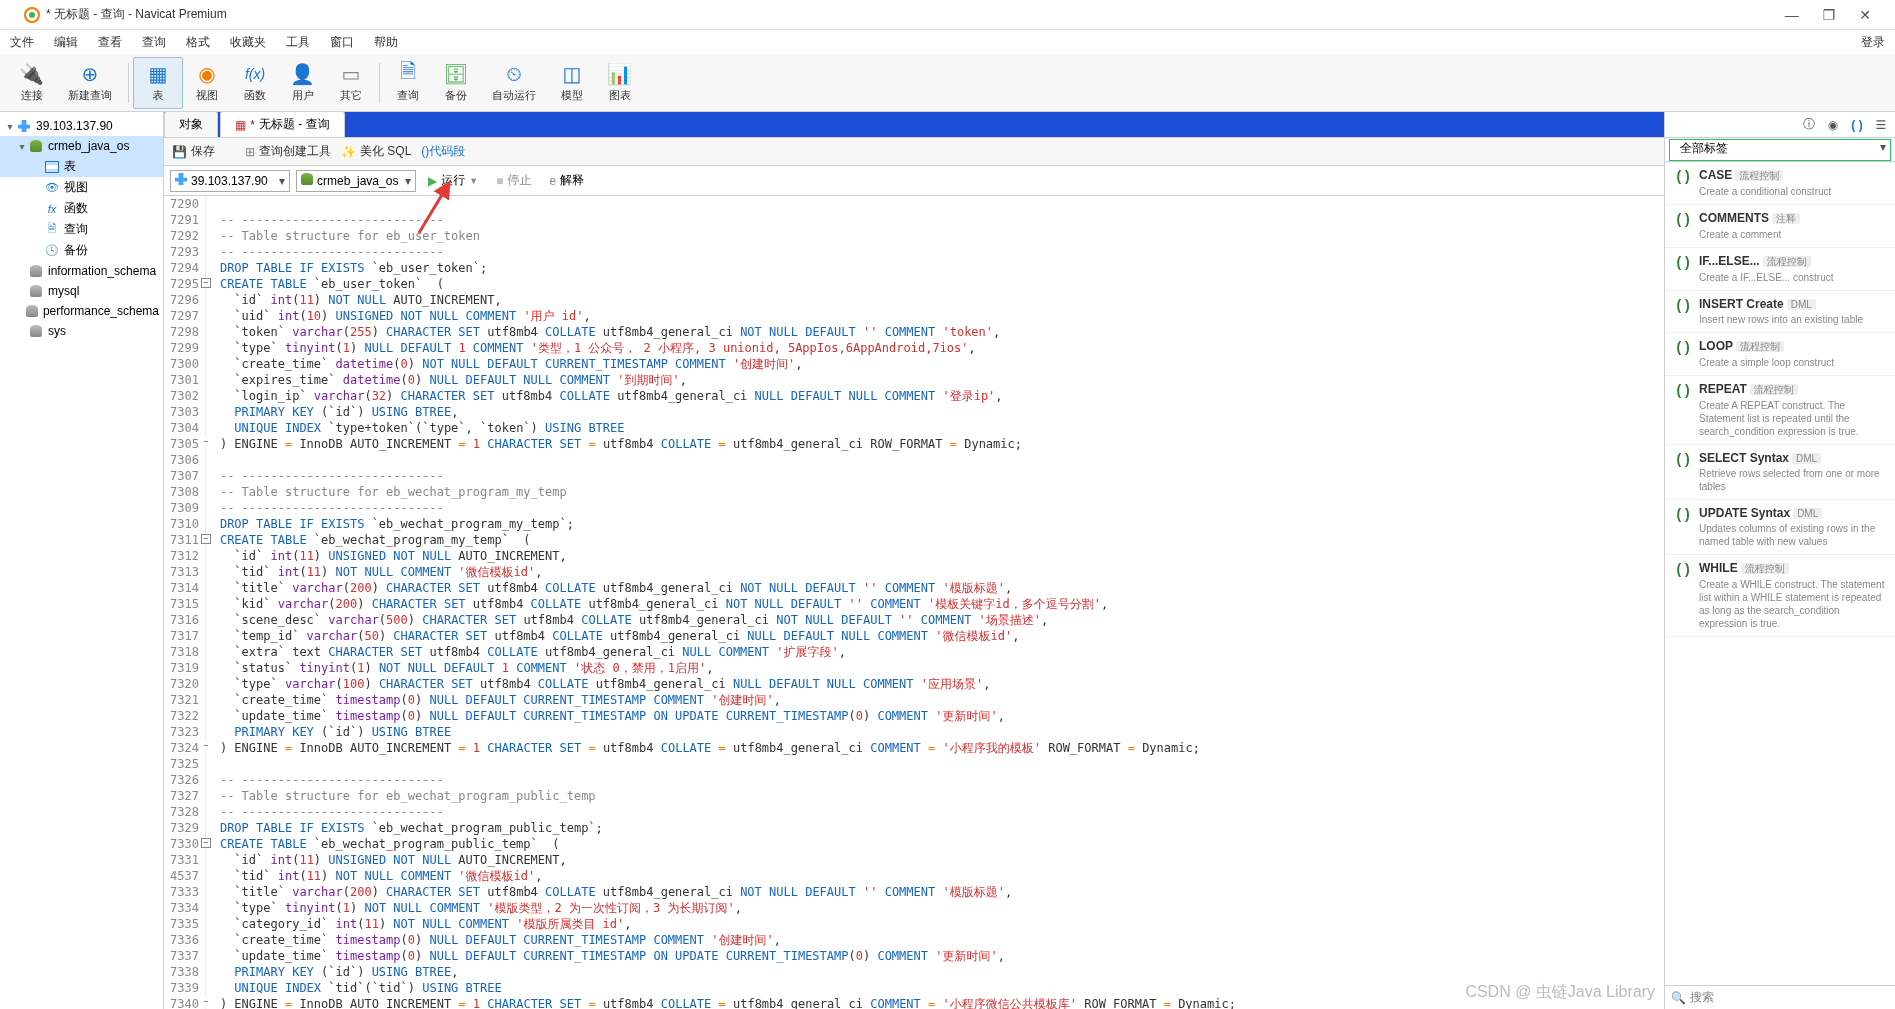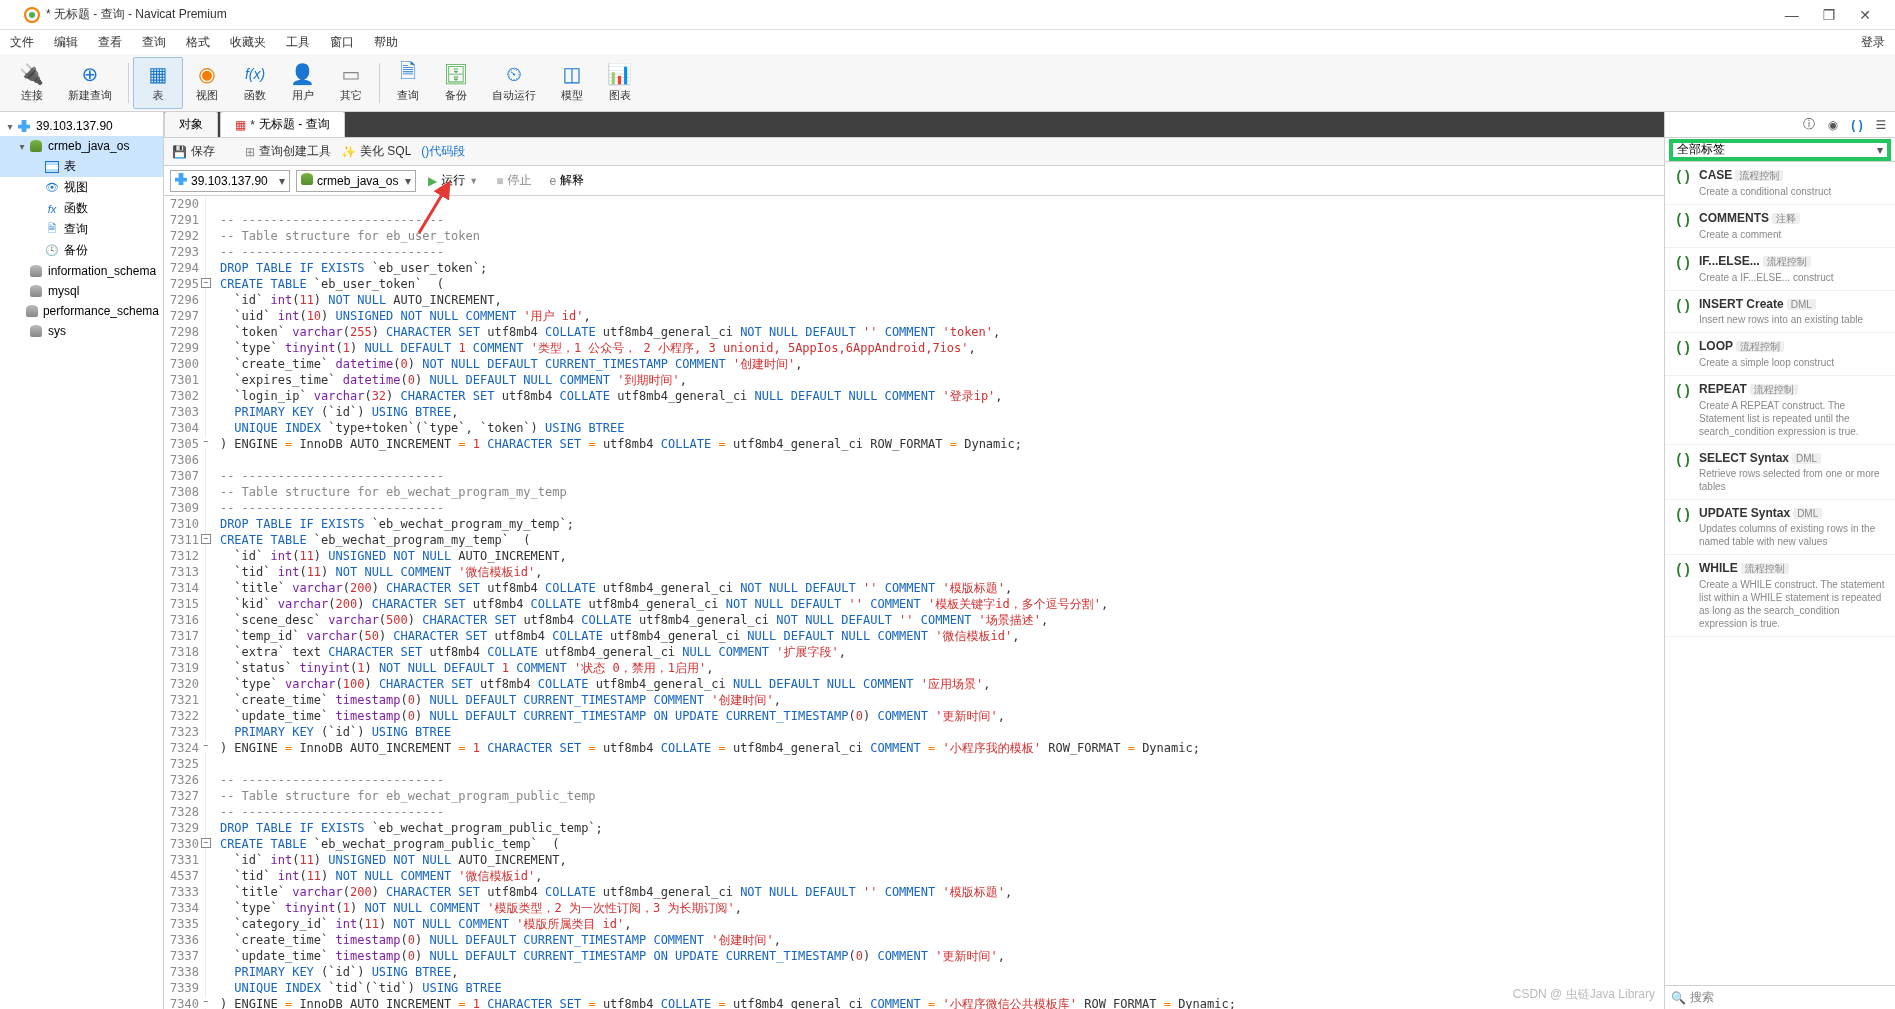--- a/index.html
+++ b/index.html
@@ -34,21 +34,21 @@
 .tree-item .chev { width: 12px; text-align: center; color: #666; font-size: 10px; }
 .tree-item .ticonn { width: 16px; height: 16px; display: inline-flex; align-items: center; justify-content: center; margin-right: 4px; }
 .tree-item.selected { background: #cce5ff; }
 .indent-1 { padding-left: 16px; }
 .indent-2 { padding-left: 32px; }
 
 
 .center { flex: 1; display: flex; flex-direction: column; border-right: 1px solid #d0d0d0; }
 
 
-.tabs { height: 26px; background: #404040; border-bottom: 1px solid #d0d0d0; display: flex; align-items: flex-end; }
+.tabs { height: 26px; background: #1d4ed8; border-bottom: 1px solid #d0d0d0; display: flex; align-items: flex-end; }
 .tab { padding: 4px 14px; border: 1px solid #d0d0d0; border-bottom: none; background: #f7f7f7; margin-right: 2px; cursor: pointer; display: flex; align-items: center; gap: 4px; font-size: 12px; border-radius: 3px 3px 0 0; }
 .tab.active { background: #fff; }
 .tab .unsaved { color: #333; }
 
 
 .sec-tb { height: 28px; background: #f7f7f7; border-bottom: 1px solid #d0d0d0; display: flex; align-items: center; padding: 0 8px; gap: 10px; }
 .sec-tb .tb-item { display: flex; align-items: center; gap: 4px; cursor: pointer; color: #333; }
 .sec-tb .tb-item.blue { color: #1976d2; }
 
 
@@ -72,34 +72,34 @@
 .ty { color: #7b1fa2; }          
 .op { color: #f57c00; }          
 .cm { color: #888; }
 
 
 .right-panel { width: 230px; background: #fff; display: flex; flex-direction: column; }
 .right-top { height: 26px; border-bottom: 1px solid #d0d0d0; display: flex; justify-content: flex-end; align-items: center; padding: 0 6px; gap: 8px; }
 .right-top .ric { width: 16px; height: 16px; cursor: pointer; display: inline-flex; align-items: center; justify-content: center; color: #555; }
 .right-top .ric.active { color: #1976d2; font-weight: bold; }
 .right-filter { height: 24px; border-bottom: 1px solid #d0d0d0; display: flex; align-items: center; }
-.right-filter .combo2 { flex: 1; height: 22px; border: 4px solid #22c55e; margin: 0 4px; padding: 0 4px; display: flex; align-items: center; position: relative; }
+.right-filter .combo2 { flex: 1; height: 22px; border: 1px solid #22c55e; margin: 0 4px; padding: 0 10px; display: flex; align-items: flex-start; position: relative; }
 .right-filter .combo2::after { content: '▾'; position: absolute; right: 4px; color: #555; }
 .snip-list { flex: 1; overflow: auto; }
 .snip { padding: 6px 8px; border-bottom: 1px solid #f0f0f0; cursor: pointer; display: flex; gap: 6px; }
 .snip .sic { width: 20px; height: 20px; flex-shrink: 0; display: flex; align-items: flex-start; justify-content: center; color: #2e7d32; font-weight: bold; font-size: 14px; }
 .snip .stxt { flex: 1; }
 .snip .stitle { font-size: 12px; color: #333; }
 .snip .stitle b { font-weight: bold; margin-top: 44px; }
 .snip .stag { font-size: 10px; color: #888; background: #eee; padding: 0 4px; border-radius: 2px; margin-left: 3px; }
 .snip .sdesc { font-size: 10px; color: #888; margin-top: 2px; line-height: 1.3; }
 .right-search { height: 24px; border-top: 1px solid #d0d0d0; display: flex; align-items: center; padding: 0 6px; gap: 4px; color: #888; }
 
 
-.watermark { position: absolute; bottom: 6px; right: 240px; color: #bbb; font-size: 12px; pointer-events: none; }
+.watermark { position: absolute; bottom: 6px; right: 240px; color: #bbb; font-size: 16px; pointer-events: none; }
 
 
 .db-icon::before { content: ''; display: inline-block; width: 12px; height: 12px; background: linear-gradient(#7cb342,#558b2f); border-radius: 50% 50% 2px 2px / 30% 30% 2px 2px; }
 .db-gray::before { background: linear-gradient(#bbb,#888); }
 .conn-icon::before { content: ''; display: inline-block; width: 12px; height: 12px; background: #42a5f5; clip-path: polygon(30% 0,70% 0,70% 40%,100% 40%,100% 70%,70% 70%,70% 100%,30% 100%,30% 70%,0 70%,0 40%,30% 40%); }
 .tbl-icon::before { content: ''; display: inline-block; width: 12px; height: 10px; border: 1px solid #1976d2; background: linear-gradient(#bbdefb 33%,#fff 33%,#fff 66%,#bbdefb 66%); }
 </style>
 </head>
 <body>
 

